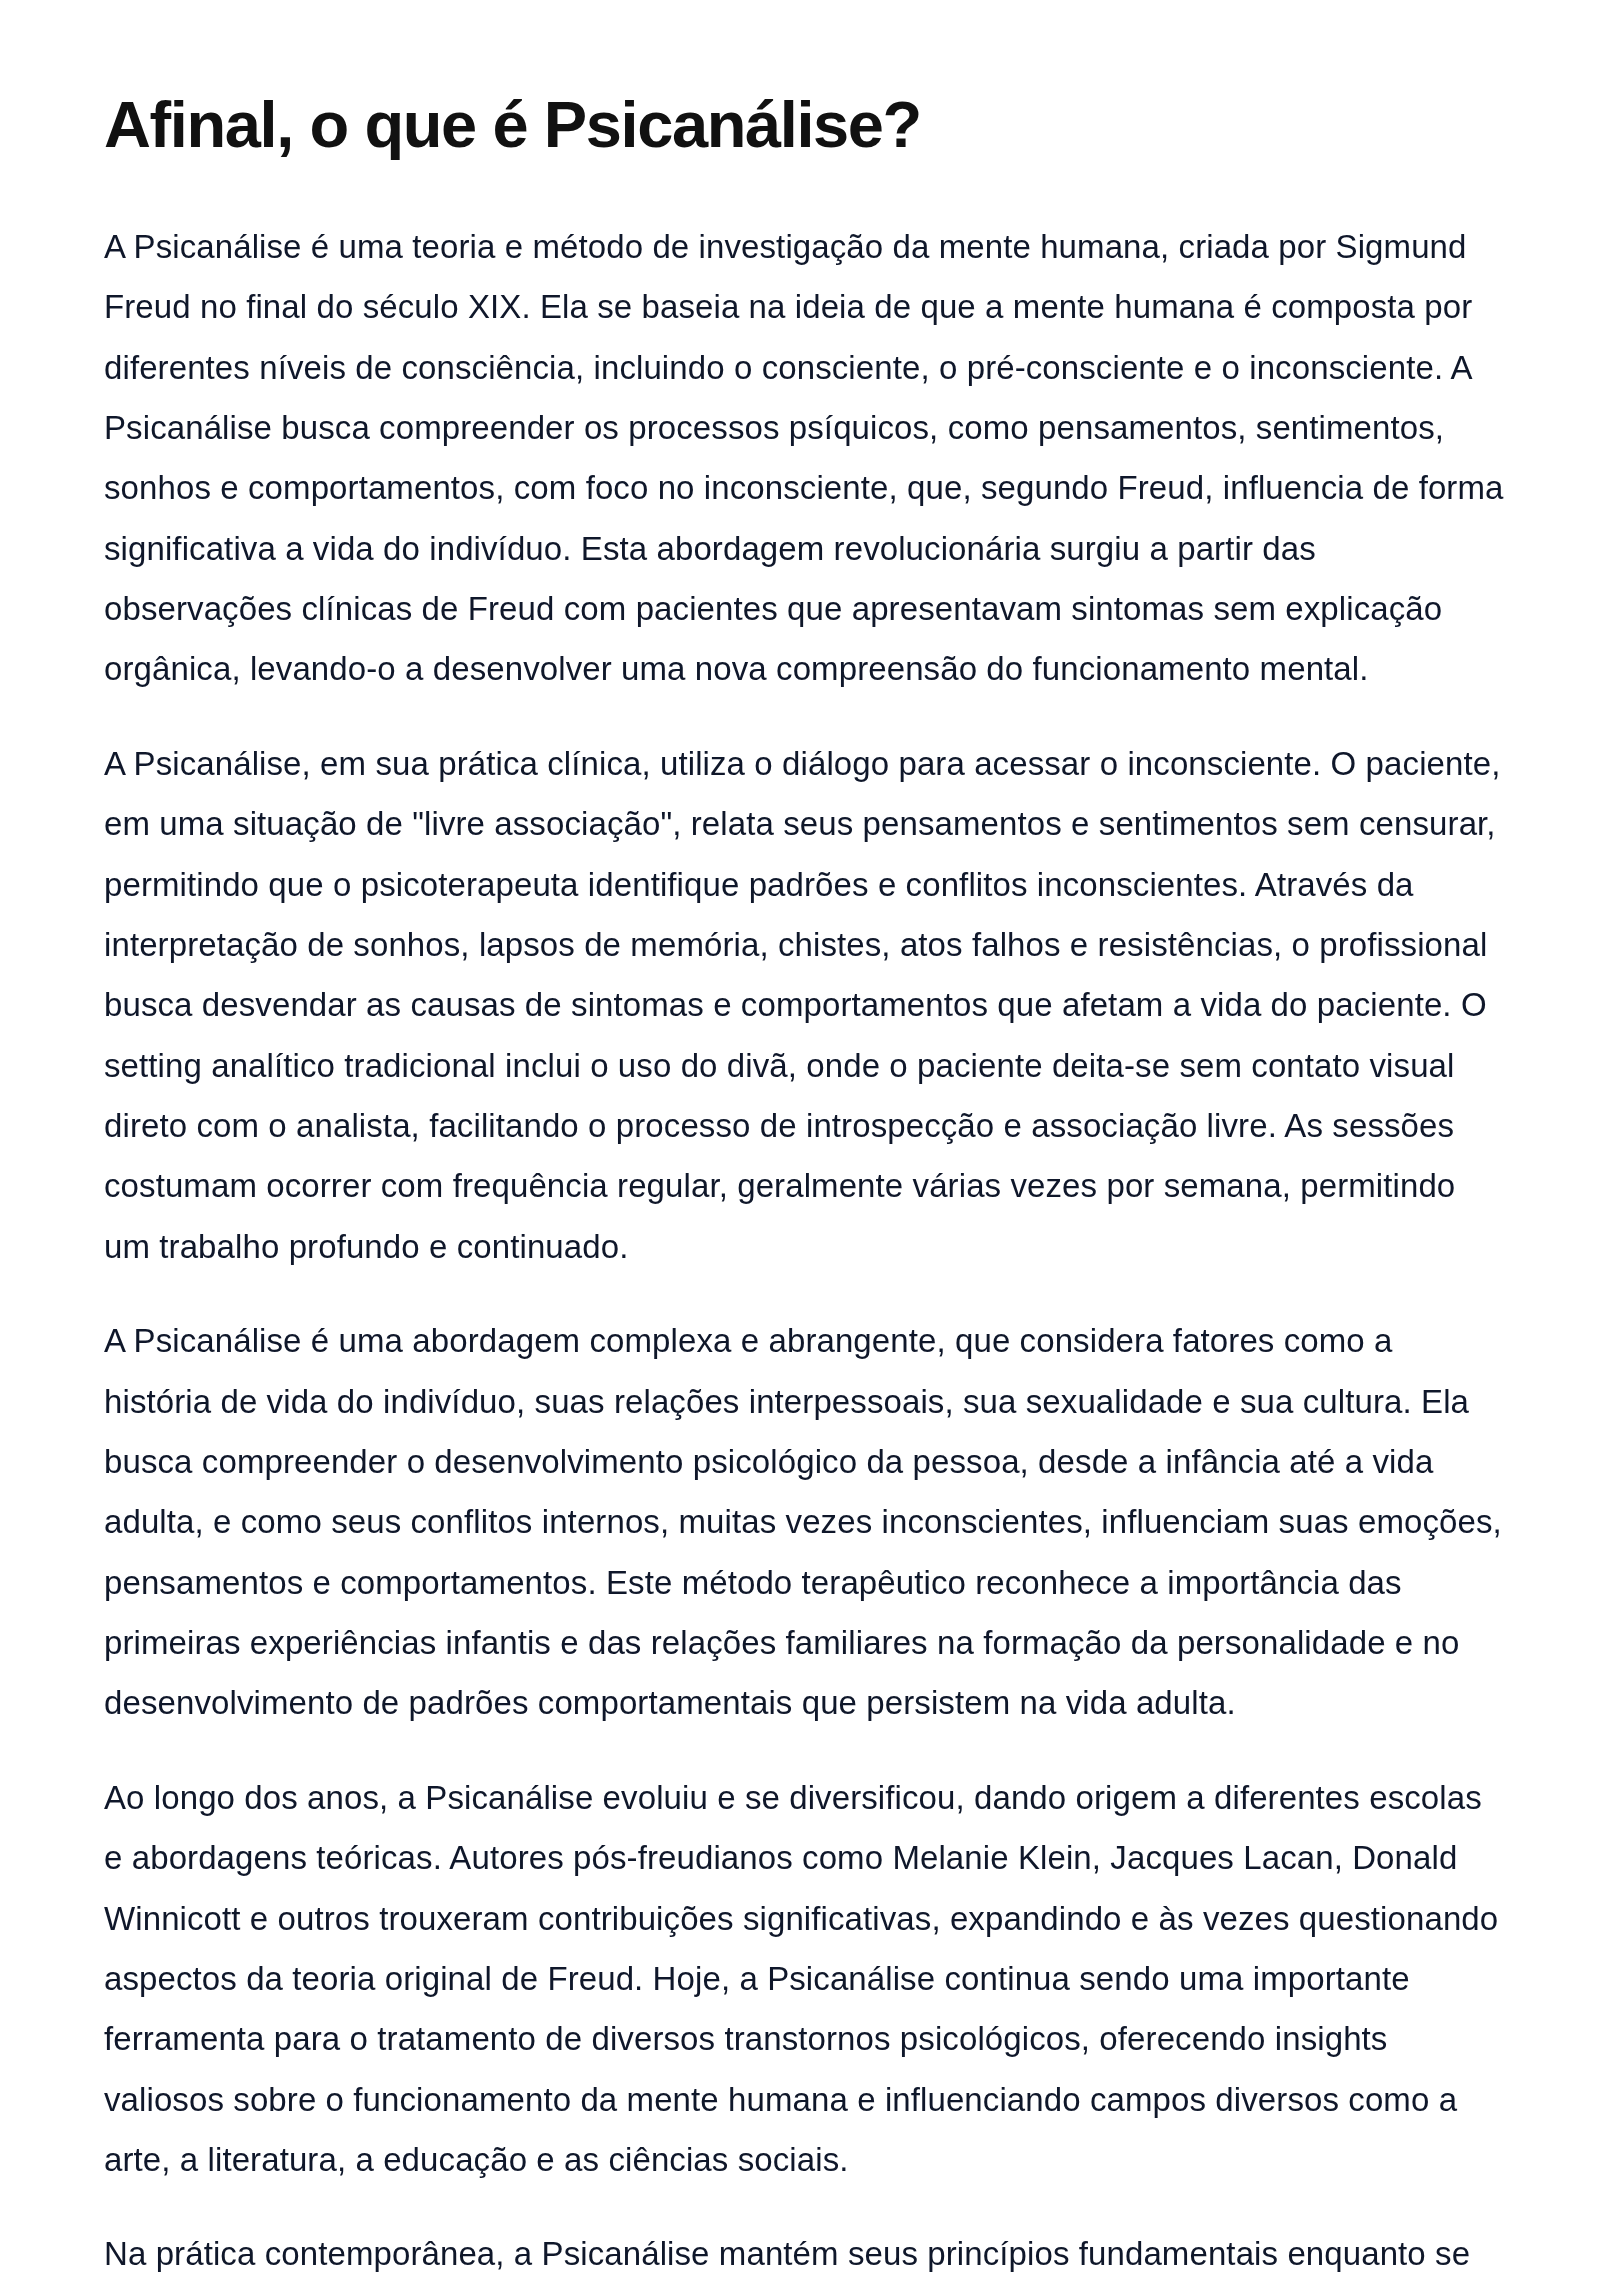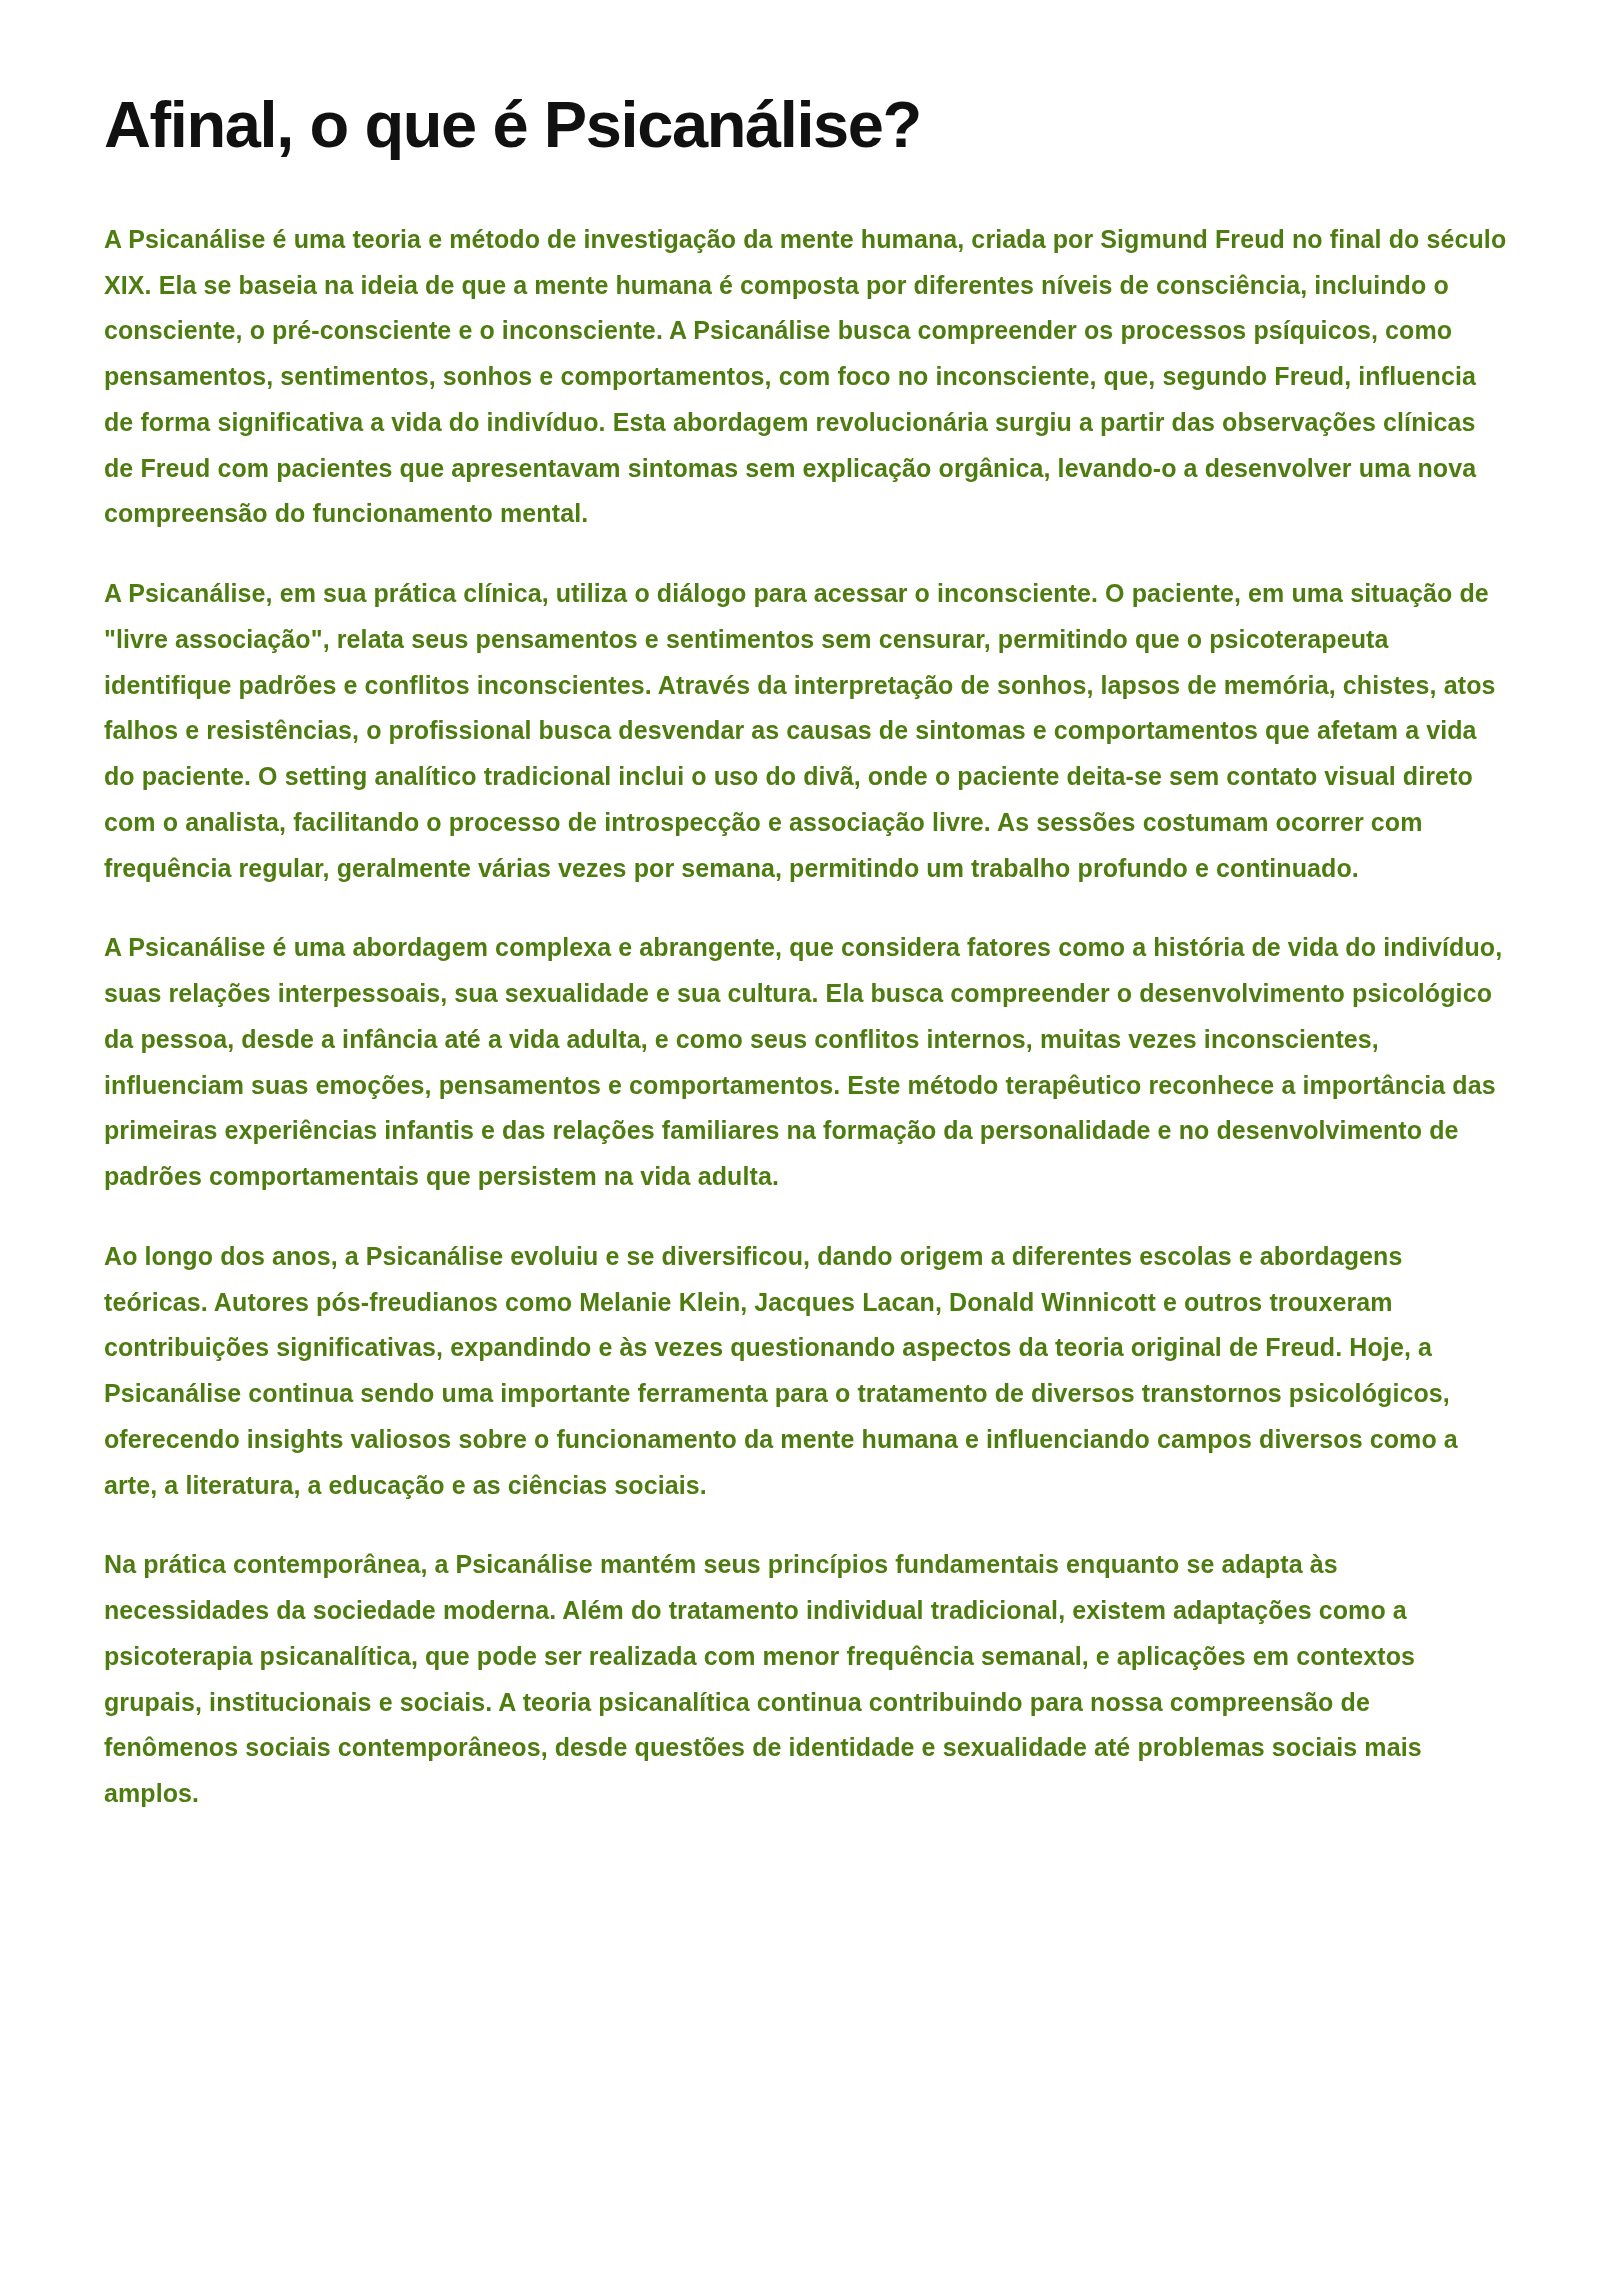--- a/index.html
+++ b/index.html
@@ -20,24 +20,24 @@
     margin: 0 0 54px 0;
     font-size: 65px;
     line-height: 1.15;
     font-weight: bold;
     color: #111111;
     letter-spacing: -1.4px;
   }
   .doc-body p {
     margin: 0 0 34px 0;
     max-width: 1404px;
-    font-size: 25px;
+    font-size: 33px;
     line-height: 1.83;
-    font-weight: bold;
-    color: #4d7c0f;
+    font-weight: normal;
+    color: #0f172a;
     letter-spacing: 0.1px;
   }
   .doc-body p:last-child {
     margin-bottom: 0;
   }
 </style>
 </head>
 <body>
 
 <div class="page">

